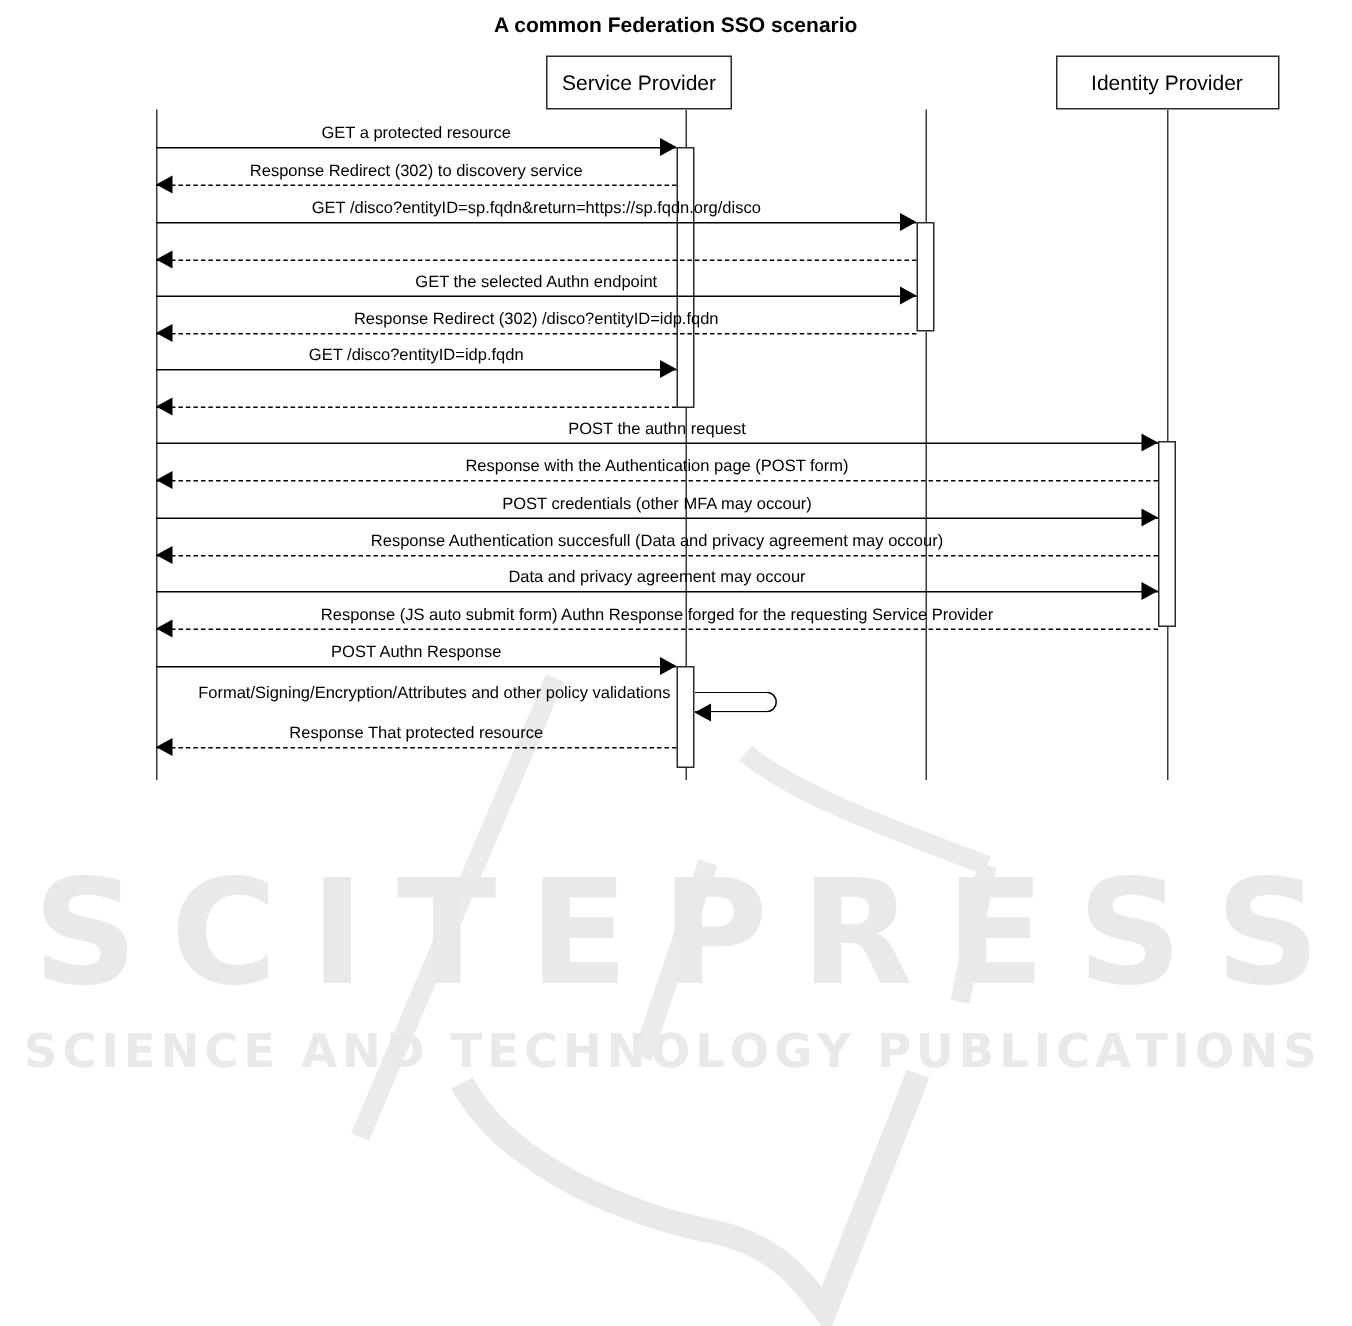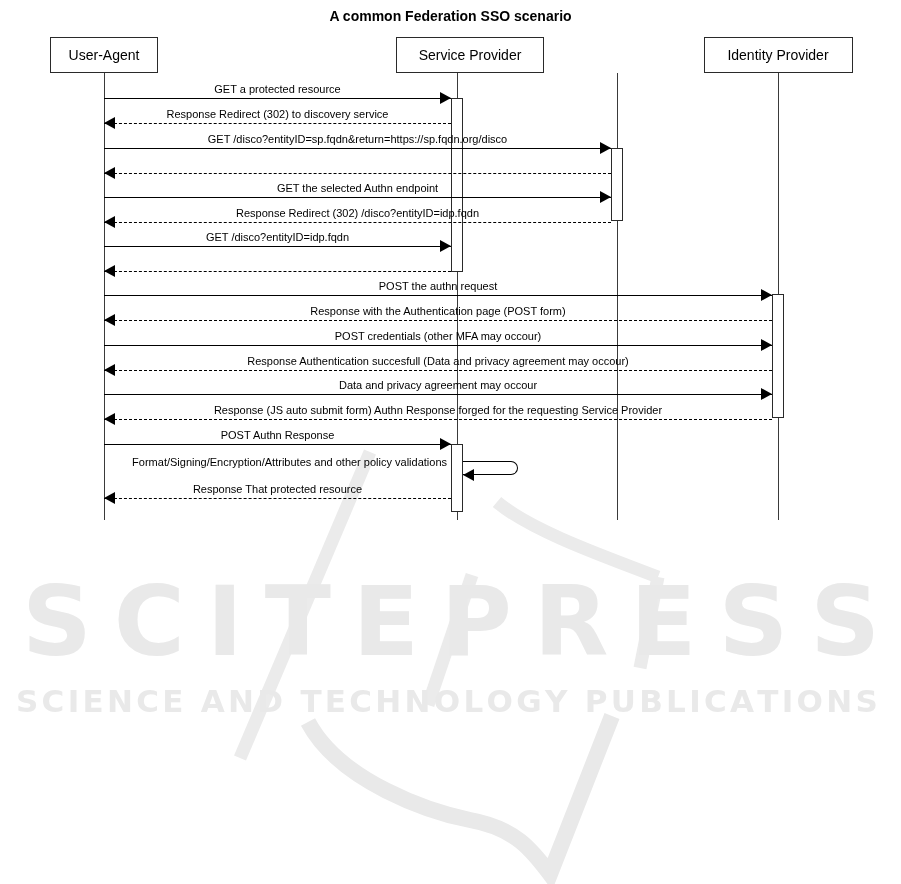--- a/index.html
+++ b/index.html
@@ -109,25 +109,22 @@
       <span>I</span>
       <span>O</span>
       <span>N</span>
       <span>S</span>
     </div>
 </div>
 
 <div class="stage">
   <div class="diagram-title">A common Federation SSO scenario</div>
 <div class="lifeline" style="left: 104px; top: 73px; height: 447px;"></div>
-    <div class="actor-box" style="left: 50px; top: 37px; width: 108px; height: 36px;">
-      <span>User-Agent</span>
-    </div>
     <div class="lifeline" style="left: 457px; top: 73px; height: 447px;"></div>
-    <div class="actor-box" style="left: 396px; top: 37px; width: 148px; height: 36px;">
+    <div class="actor-box" style="left: 364px; top: 37px; width: 124px; height: 36px;">
       <span>Service Provider</span>
     </div>
     <div class="lifeline" style="left: 617px; top: 73px; height: 447px;"></div>
     <div class="lifeline" style="left: 778px; top: 73px; height: 447px;"></div>
     <div class="actor-box" style="left: 703.5px; top: 37px; width: 149px; height: 36px;">
       <span>Identity Provider</span>
     </div>
     <div class="activation" style="left: 451px; top: 98px; height: 174px;"></div>
     <div class="activation" style="left: 611px; top: 148px; height: 73px;"></div>
     <div class="activation" style="left: 772px; top: 294px; height: 124px;"></div>

